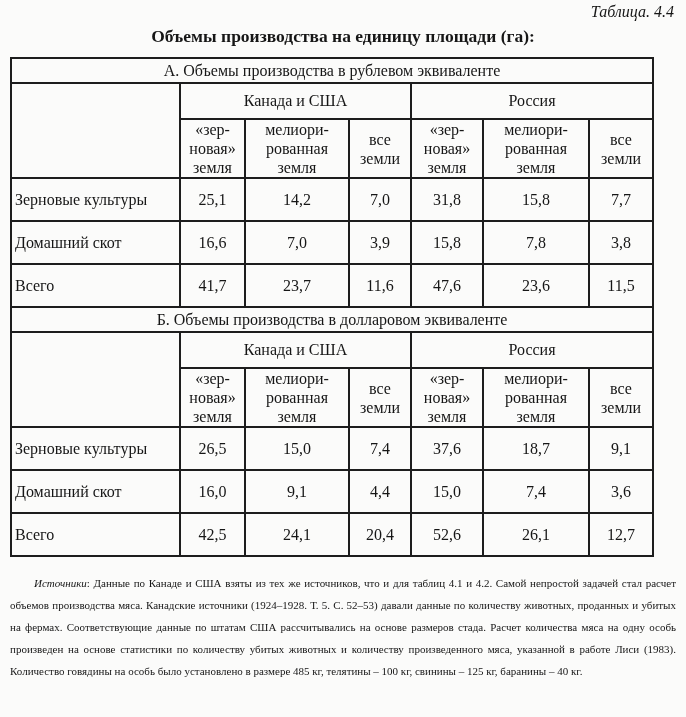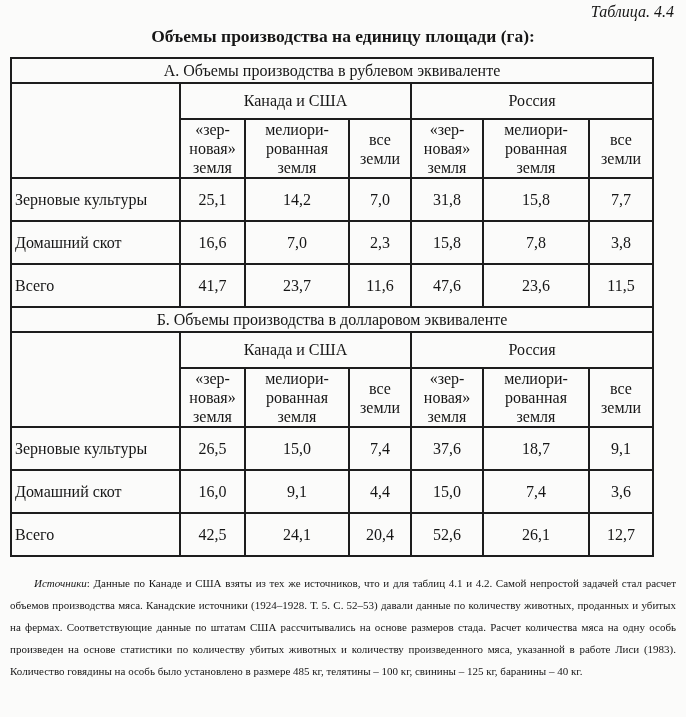--- a/index.html
+++ b/index.html
@@ -117,21 +117,21 @@
         <td class="num">14,2</td>
         <td class="num">7,0</td>
         <td class="num">31,8</td>
         <td class="num">15,8</td>
         <td class="num">7,7</td>
       </tr>
       <tr>
         <td class="rowlabel">Домашний скот</td>
         <td class="num">16,6</td>
         <td class="num">7,0</td>
-        <td class="num">2,3</td>
+        <td class="num">3,9</td>
         <td class="num">15,8</td>
         <td class="num">7,8</td>
         <td class="num">3,8</td>
       </tr>
       <tr>
         <td class="rowlabel">Всего</td>
         <td class="num">41,7</td>
         <td class="num">23,7</td>
         <td class="num">11,6</td>
         <td class="num">47,6</td>

